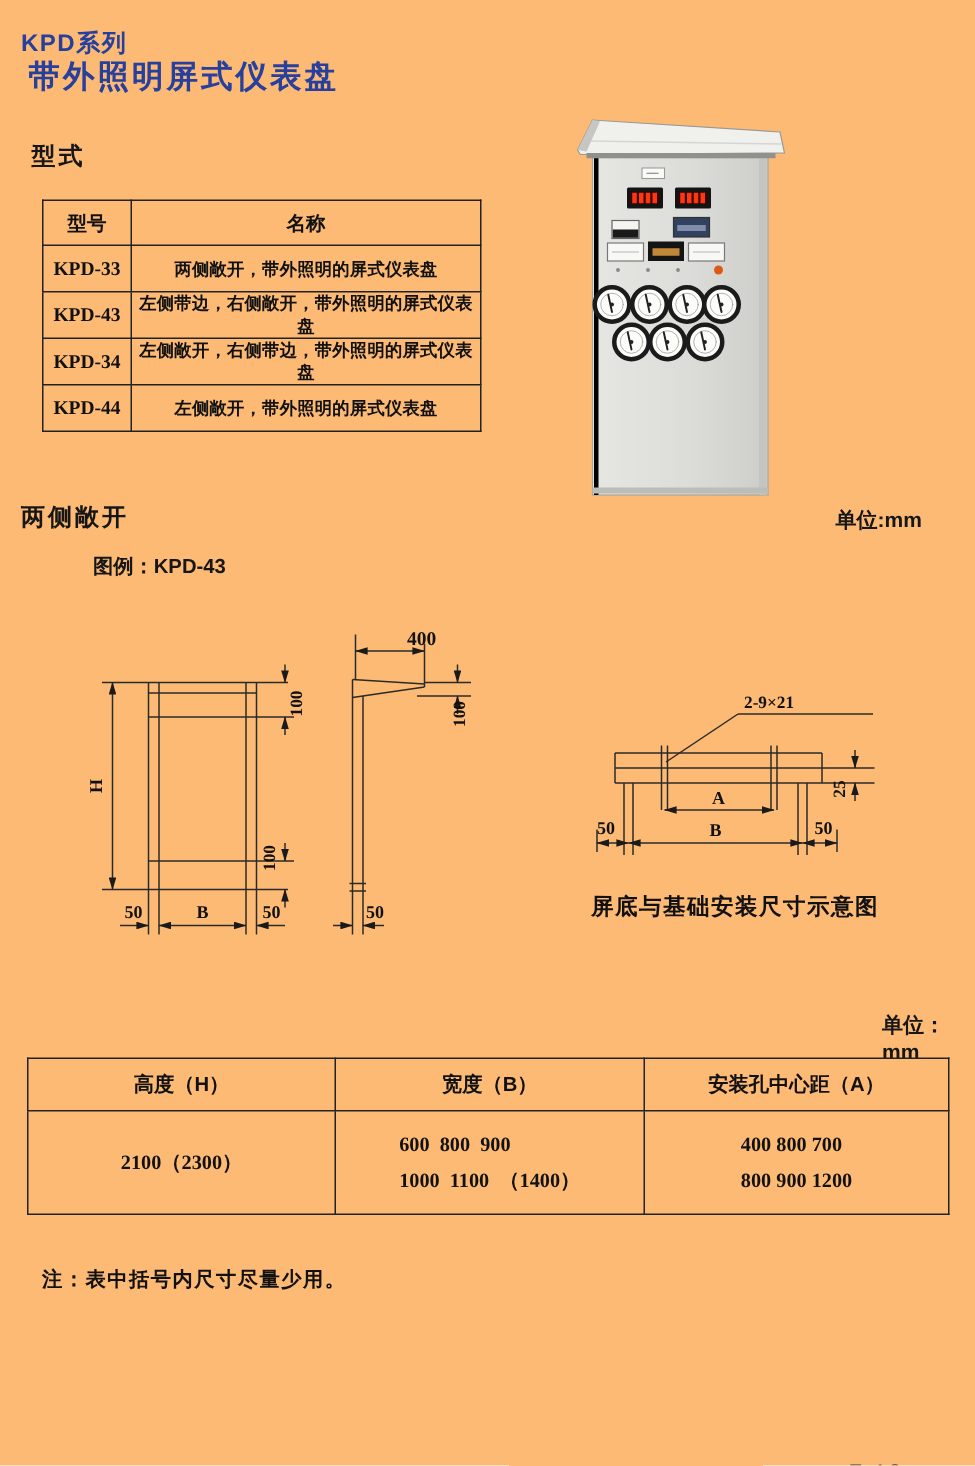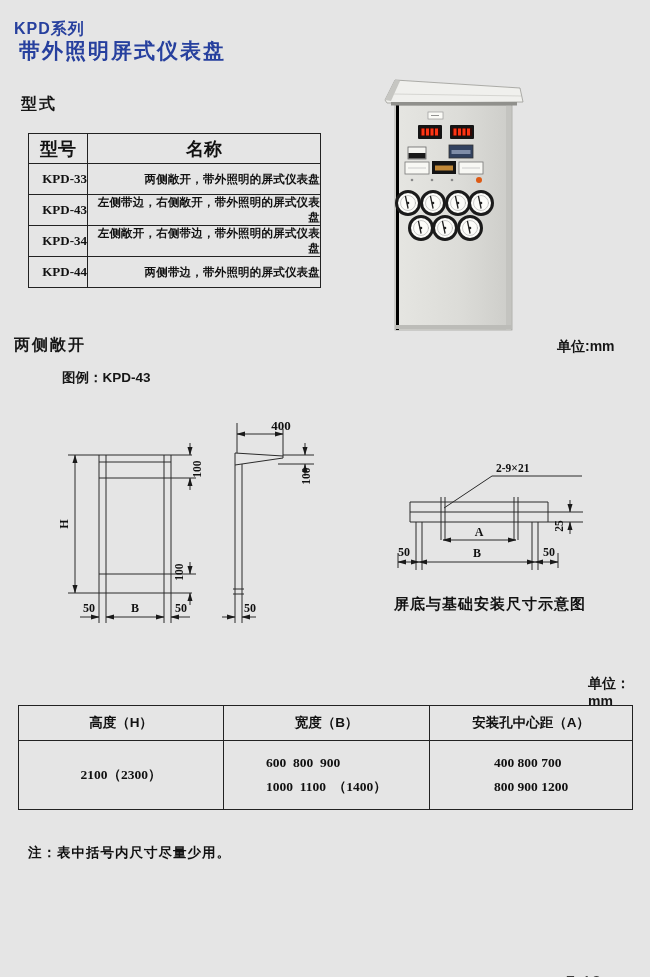--- a/index.html
+++ b/index.html
@@ -1,28 +1,28 @@
 <!DOCTYPE html>
 <html><head>
 <meta charset="utf-8">
 <style>
   html,body{margin:0;padding:0;background:#ffffff;}
-  .page{position:relative;width:650px;height:977px;background:#e5e5e5;overflow:hidden;
+  .page{position:relative;width:650px;height:977px;background:#fdba74;overflow:hidden;
         font-family:"Liberation Sans",sans-serif;color:#111;}
   .abs{position:absolute;}
   .series-title{left:14px;top:19px;font-size:16px;font-weight:bold;color:#27409e;letter-spacing:1px;}
   .main-title{left:19px;top:37px;font-size:21px;font-weight:bold;color:#27409e;letter-spacing:2px;}
   .sec-heading{font-size:16px;font-weight:bold;color:#161616;letter-spacing:2px;}
   .unit-label{font-size:14px;font-weight:bold;color:#161616;}
   .legend-label{font-size:13.5px;font-weight:bold;color:#161616;padding-left:32px;}
   table{border-collapse:collapse;}
   .type-table{left:28px;top:133px;width:293px;table-layout:fixed;}
   .type-table th,.type-table td{border:1.5px solid #222;padding:0;text-align:center;vertical-align:middle;}
-  .type-table th{height:29px;font-size:18px;font-weight:bold;margin-top:23px;}
-  .type-table td{height:30px;text-align:right;}
+  .type-table th{height:29px;font-size:13px;font-weight:bold;margin-top:23px;}
+  .type-table td{height:30px;}
   .model-cell{font-family:"Liberation Serif",serif;font-size:13px;font-weight:bold;}
   .name-cell{font-size:11.5px;font-weight:bold;letter-spacing:0.2px;}
   .size-table{left:18px;top:705px;width:615px;table-layout:fixed;}
   .size-table th,.size-table td{border:1.5px solid #222;text-align:center;vertical-align:middle;padding:0;margin-left:44px;}
   .size-table th{height:34px;font-size:13.5px;font-weight:bold;}
   .size-table td{height:68px;}
   .num{font-family:"Liberation Serif",serif;font-size:13.5px;font-weight:bold;white-space:pre;line-height:1.75;}
   .note-label{font-size:13.5px;font-weight:bold;letter-spacing:1px;}
   .page-number{left:0;top:930px;width:602px;text-align:right;font-size:16px;color:#3a3a3a;letter-spacing:1px;margin-top:44px;}
   svg text{fill:#111;}
@@ -60,21 +60,21 @@
       <tr>
         <td class="model-cell">KPD-43</td>
         <td class="name-cell">左侧带边，右侧敞开，带外照明的屏式仪表盘</td>
       </tr>
       <tr>
         <td class="model-cell">KPD-34</td>
         <td class="name-cell">左侧敞开，右侧带边，带外照明的屏式仪表盘</td>
       </tr>
       <tr>
         <td class="model-cell">KPD-44</td>
-        <td class="name-cell">两侧带边，带外照明的屏式仪表盘</td>
+        <td class="name-cell">左侧敞开，带外照明的屏式仪表盘</td>
       </tr>
     </tbody>
   </table>
 
   <svg class="abs" style="left:375px;top:72px;" width="150" height="262" viewBox="0 0 150 262">
     <defs>
       <linearGradient id="gbody" x1="0" y1="0" x2="1" y2="0">
         <stop offset="0" stop-color="#e6e6e2"></stop>
         <stop offset="0.55" stop-color="#dcdcd8"></stop>
         <stop offset="1" stop-color="#cdcdc9"></stop>

